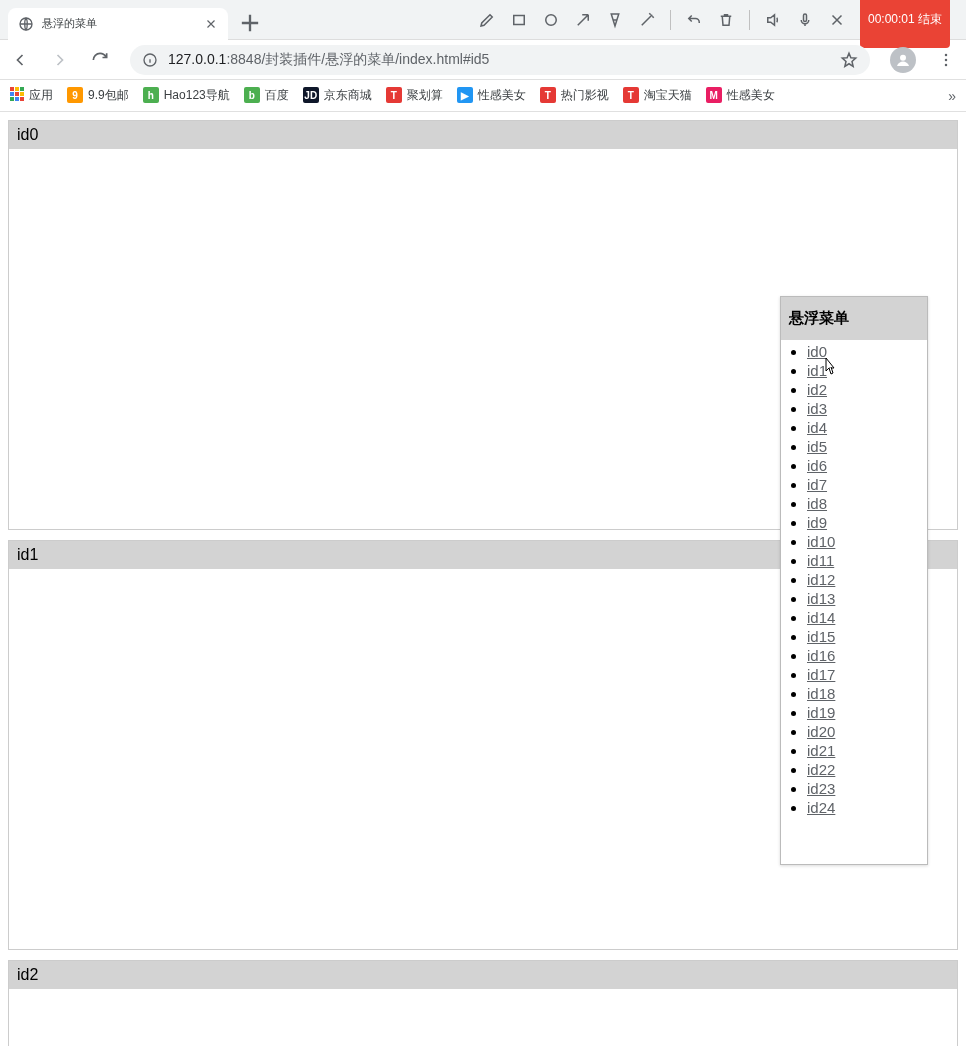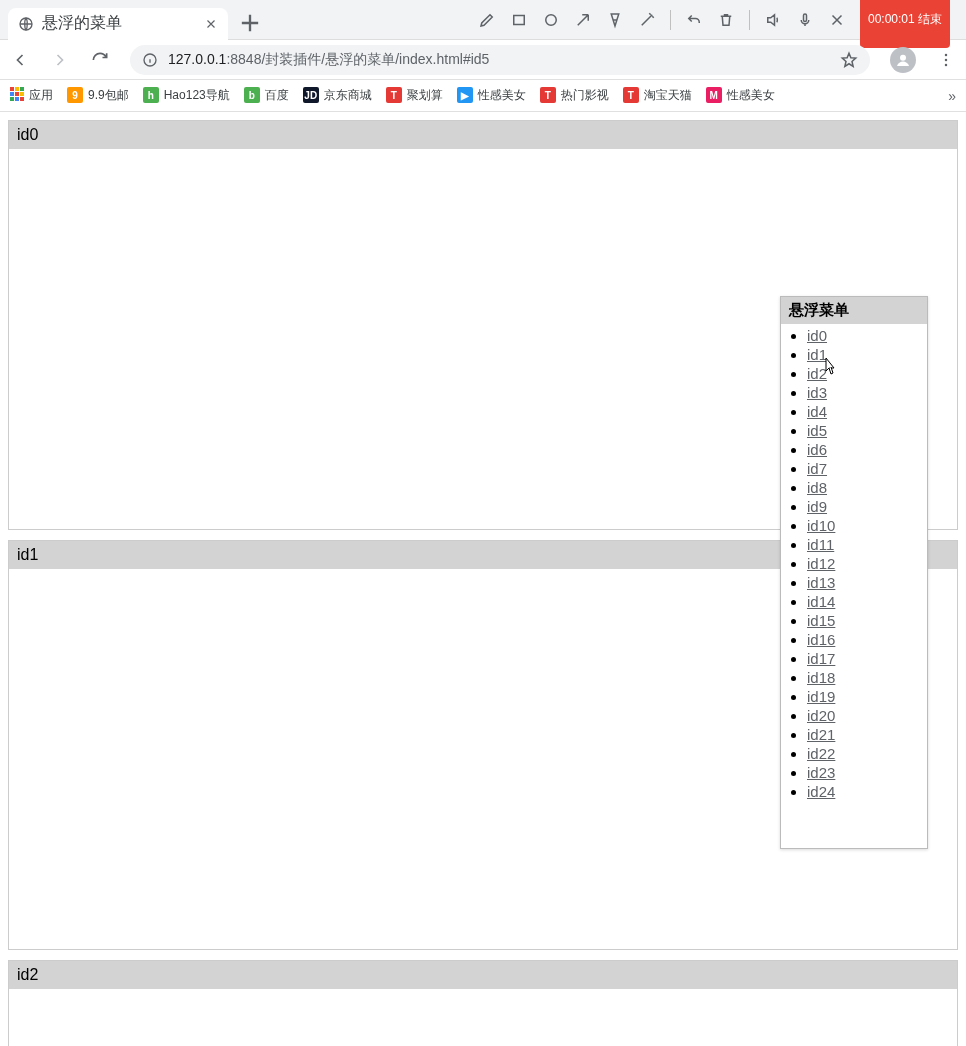--- a/index.html
+++ b/index.html
@@ -2,21 +2,21 @@
 <html><head>
 <meta charset="utf-8">
 <style>
 * { box-sizing: border-box; margin: 0; padding: 0; }
 body { font-family: "Microsoft YaHei", Arial, sans-serif; font-size: 13px; background: #fff; width: 966px; height: 1046px; overflow: hidden; position: relative; }
 
 
 .top-toolbar { height: 40px; background: #f1f3f4; display: flex; align-items: center; padding: 0 8px; border-bottom: 1px solid #ddd; }
 .tab { display: flex; align-items: center; background: #fff; border-radius: 8px 8px 0 0; padding: 6px 10px; height: 32px; min-width: 220px; margin-top: 8px; gap: 8px; }
 .tab .globe { width: 16px; height: 16px; color: #5f6368; }
-.tab .title { flex: 1; font-size: 16px; color: #3c4043; }
+.tab .title { flex: 1; font-size: 11px; color: #3c4043; }
 .tab .close { width: 14px; height: 14px; color: #5f6368; cursor: pointer; }
 .newtab { width: 28px; height: 28px; display: flex; align-items: center; justify-content: center; margin-left: 8px; margin-top: 6px; color: #5f6368; cursor: pointer; }
 .spacer { flex: 1; }
 .tool-icons { display: flex; align-items: center; gap: 14px; padding-right: 8px; }
 .tool-icons .sep { width: 1px; height: 20px; background: #c0c0c0; }
 .tool-icons svg, .tool-icons .glyph { width: 18px; height: 18px; color: #5f6368; display: flex; align-items: center; justify-content: center; font-size: 16px; }
 .timer { background: #ea4335; color: #fff; font-size: 12px; padding: 20px 8px; border-radius: 4px; display: flex; align-items: center; gap: 4px; }
 
 
 .addr-row { height: 40px; display: flex; align-items: center; padding: 0 10px; gap: 20px; border-bottom: 1px solid #e0e0e0; background: #fff; }
@@ -41,21 +41,21 @@
 .chev { margin-left: auto; color: #5f6368; font-size: 14px; }
 
 
 .content { position: relative; height: calc(1046px - 40px - 40px - 32px); overflow-y: scroll; background: #fff; padding: 8px; }
 .section { border: 1px solid #ccc; margin-bottom: 10px; background: #fff; }
 .section-header { background: #d3d3d3; padding: 5px 8px; font-size: 16px; color: #000; }
 .section-body { height: 380px; }
 
 
 .float-menu { position: absolute; top: 296px; left: 780px; width: 148px; background: #fff; border: 1px solid #bbb; box-shadow: 0 1px 3px rgba(0,0,0,0.15); }
-.float-header { background: #d3d3d3; padding: 4px 8px; font-size: 15px; font-weight: bold; }
+.float-header { background: #d3d3d3; padding: 12px 8px; font-size: 15px; font-weight: bold; }
 .float-body { height: 524px; overflow-y: scroll; padding: 2px 4px 2px 26px; }
 .float-body ul { list-style: disc; }
 .float-body li { padding: 1px 0; font-size: 15px; }
 .float-body a { color: #5f6368; text-decoration: underline; }
 
 svg { display: block; }
 </style>
 </head>
 <body>
 

